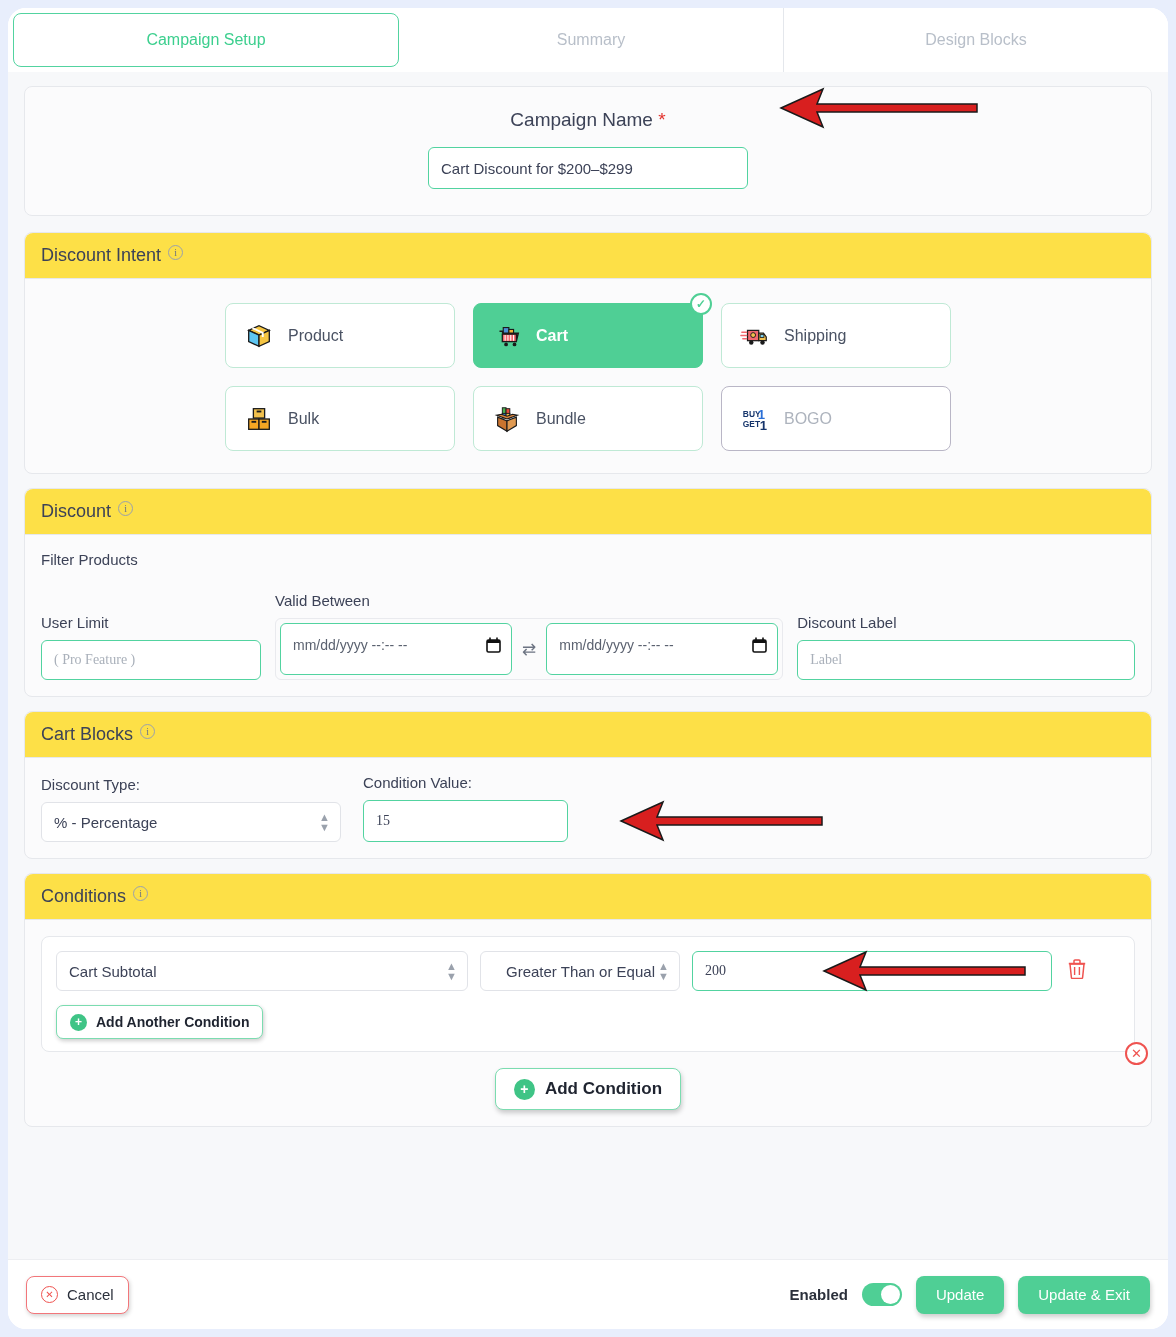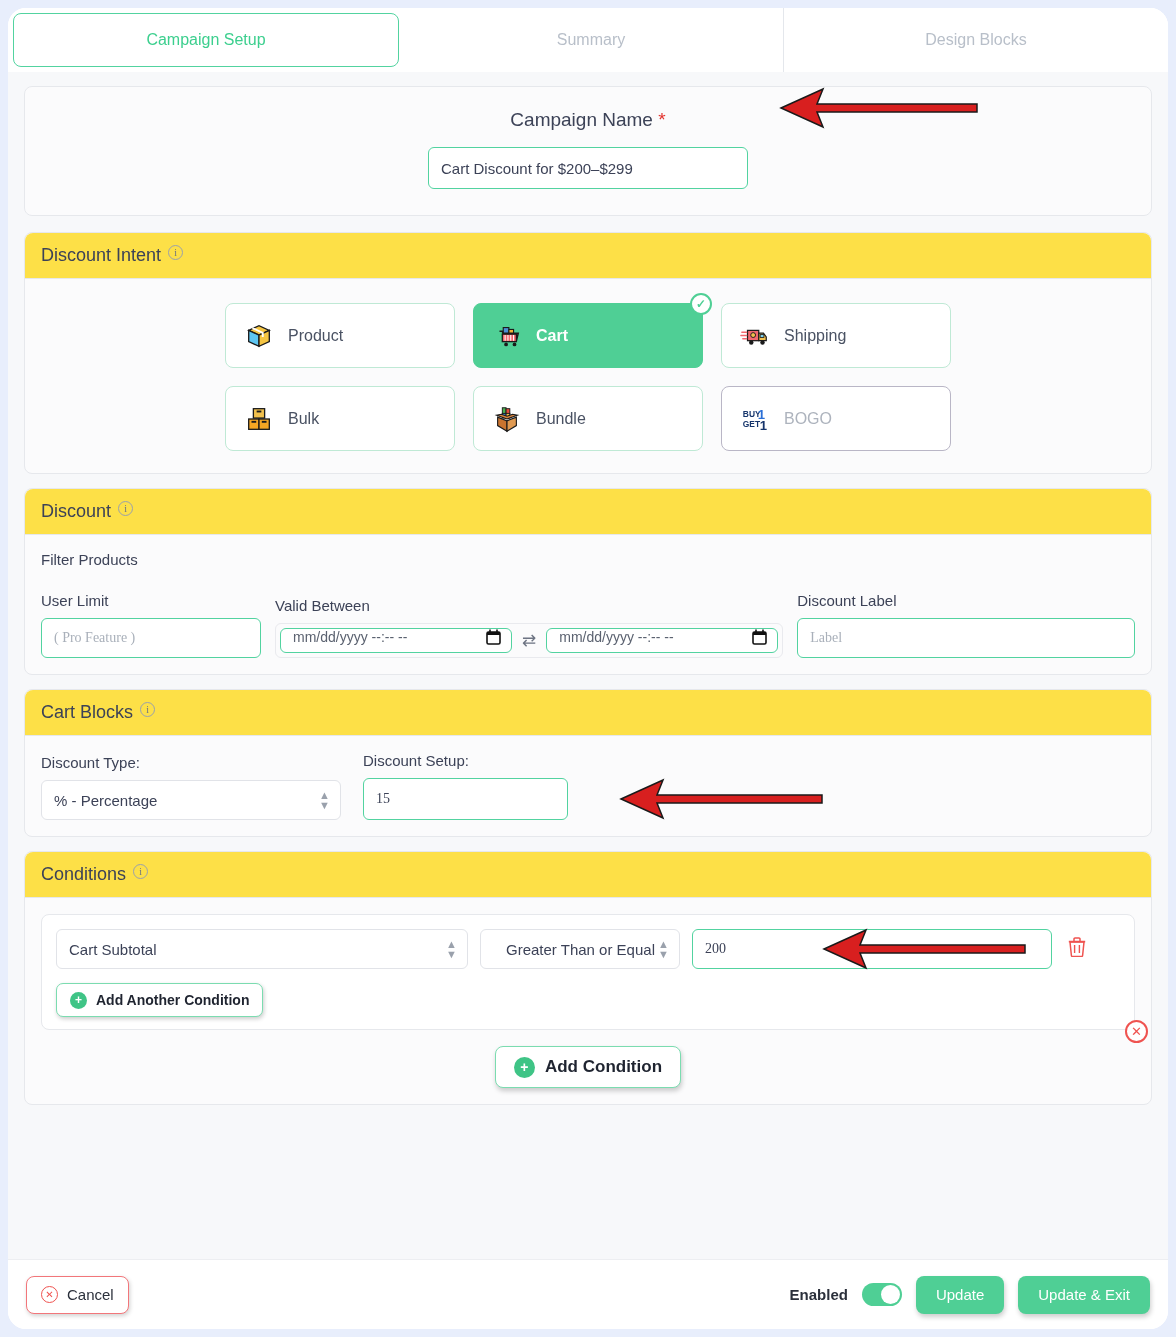--- a/index.html
+++ b/index.html
@@ -186,21 +186,21 @@
     color: #3c4257;
     outline: none;
   }
   .inp::placeholder { color: #a9b0ba; }
   .date-wrap {
     display: flex; align-items: center; gap: 10px;
     border: 1px solid #e9eaee; border-radius: 6px;
     padding: 4px; background: #fbfbfc;
   }
   .date-box {
-    width: 232px; height: 25px;
+    width: 232px; height: 52px;
     border: 1px solid #52d3a0; border-radius: 6px;
     background: #ffffff;
     display: flex; align-items: center; justify-content: space-between;
     padding: 0 10px 8px 12px;
     font-size: 14px; color: #5b6270;
   }
   .swap { font-size: 17px; color: #6d7483; }
 
   
   .rules-row { display: flex; gap: 22px; align-items: flex-end; position: relative; }
@@ -487,21 +487,21 @@
 
           <div class="fcol">
             <div class="field-label">Discount Type:</div>
             <div class="select">
               <span>% - Percentage</span>
               <span class="spin">▲<br>▼</span>
             </div>
           </div>
 
           <div class="fcol">
-            <div class="field-label">Discount Setup:</div>
+            <div class="field-label">Condition Value:</div>
             <input class="inp" style="width: 205px; height: 42px;" value="15">
           </div>
 
           <svg class="arrow" style="left:578px;top:26px;" width="205" height="42" viewBox="0 0 205 42">
             <path d="M2,21 L44,2 L38,17 L203,17 L203,25 L38,25 L44,40 Z" fill="#d81f1f" stroke="#1a1a1a" stroke-width="1.5"></path>
           </svg>
         </div>
       </div>
     </div>
 

